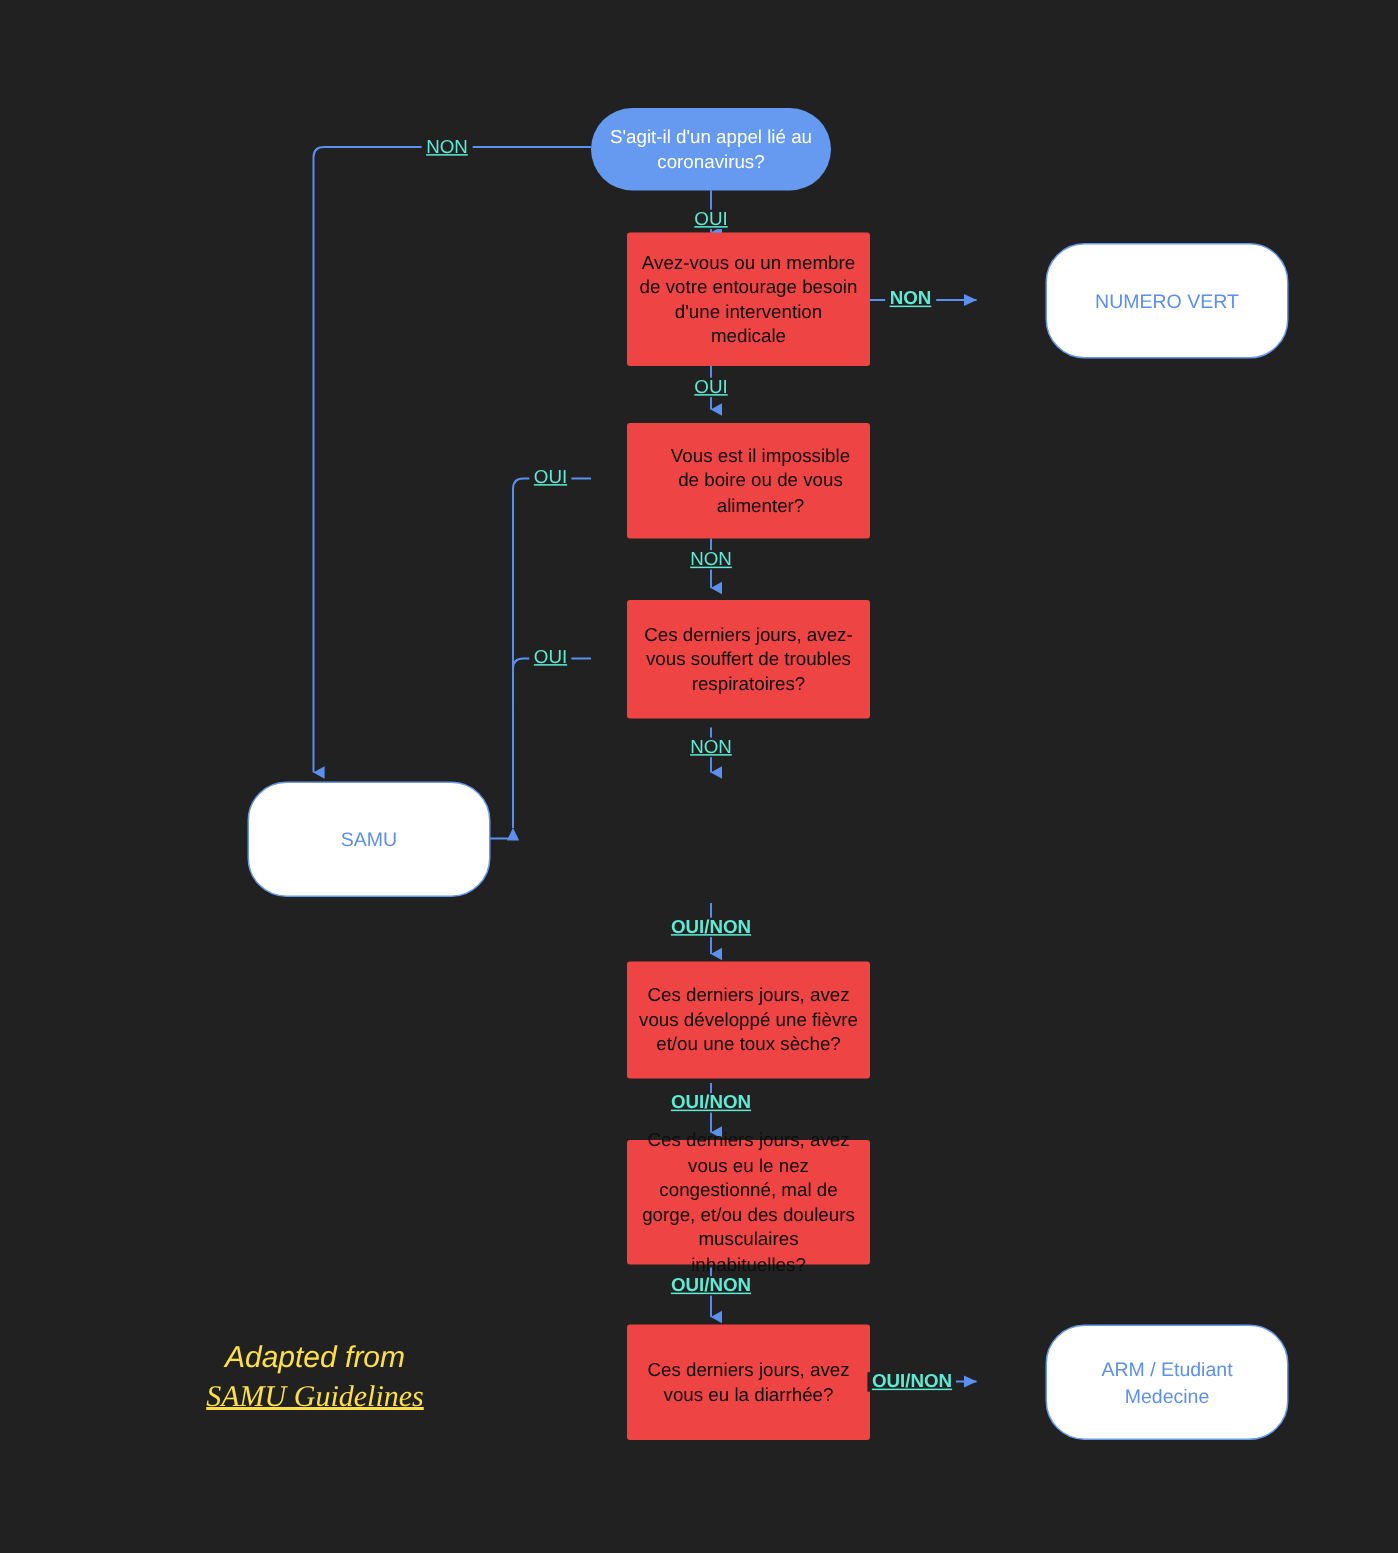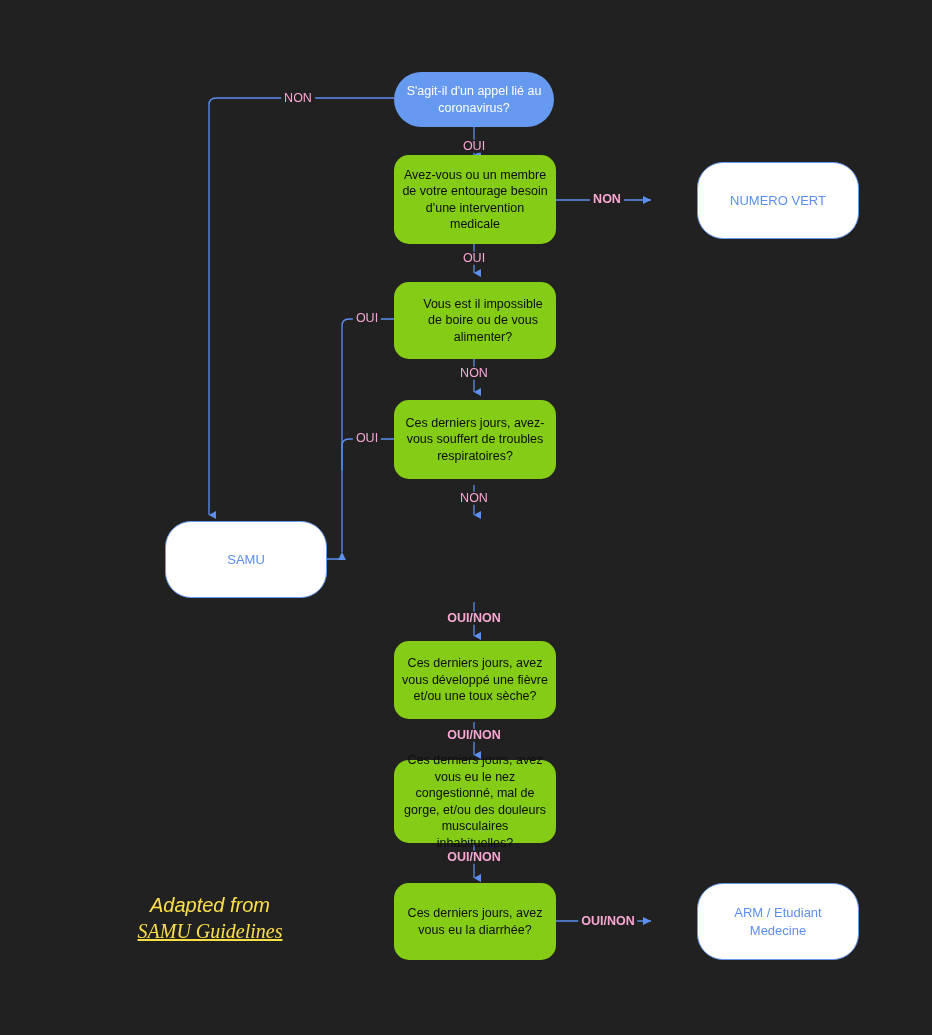--- a/index.html
+++ b/index.html
@@ -33,52 +33,54 @@
   .node {
     position: absolute;
     box-sizing: border-box;
     display: flex;
     align-items: center;
     justify-content: center;
     text-align: center;
     line-height: 1.32;
   }
   .node-decision {
-    background: #84cc16;
+    background: #ef4444;
     color: #0d0d0d;
-    border-radius: 15px;
+    border-radius: 2px;
     font-size: 12.5px;
     padding: 4px 8px;
+    margin-left: 24px;
   }
   .node-start {
     background: #6699f0;
     color: #ffffff;
     border-radius: 28px;
     font-size: 12.5px;
     padding: 4px 12px;
     justify-content: center;
   }
   .node-terminal {
     background: #ffffff;
     color: #5b8ff0;
     border: 1.6px solid #6699f0;
     border-radius: 26px;
     font-size: 13px;
     padding: 4px 12px;
     margin-left: 38px;
   }
   .edge-label {
     position: absolute;
-    color: #f9a8d4;
+    color: #5eead4;
     font-size: 12.5px;
     background: #212121;
     padding: 0 3px;
     white-space: nowrap;
     transform: translate(-50%, -50%);
     line-height: 1;
+    text-decoration: underline;
   }
   .edge-label.bold {
     font-weight: bold;
     font-size: 12.5px;
   }
   .credit {
     position: absolute;
     text-align: center;
     font-style: italic;
     color: #fde047;

